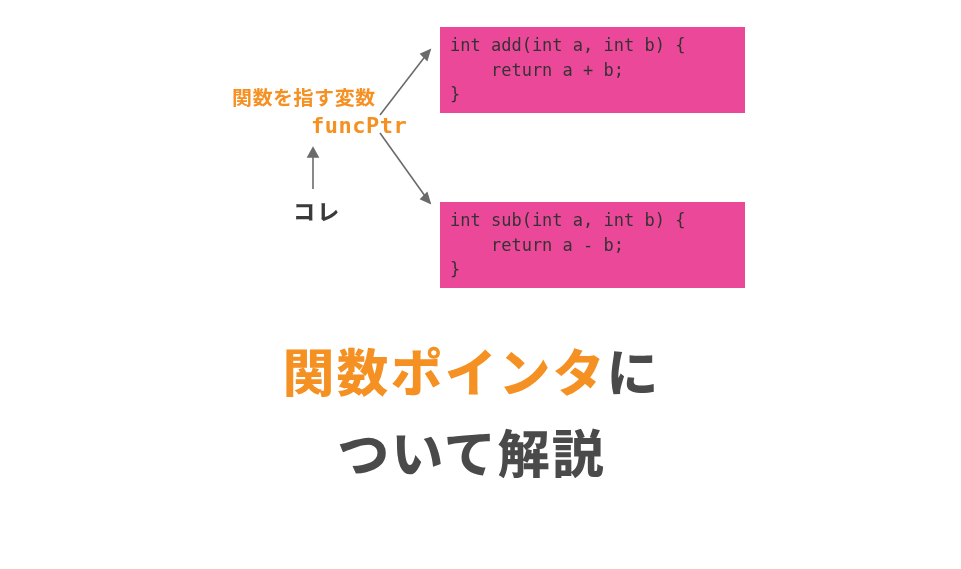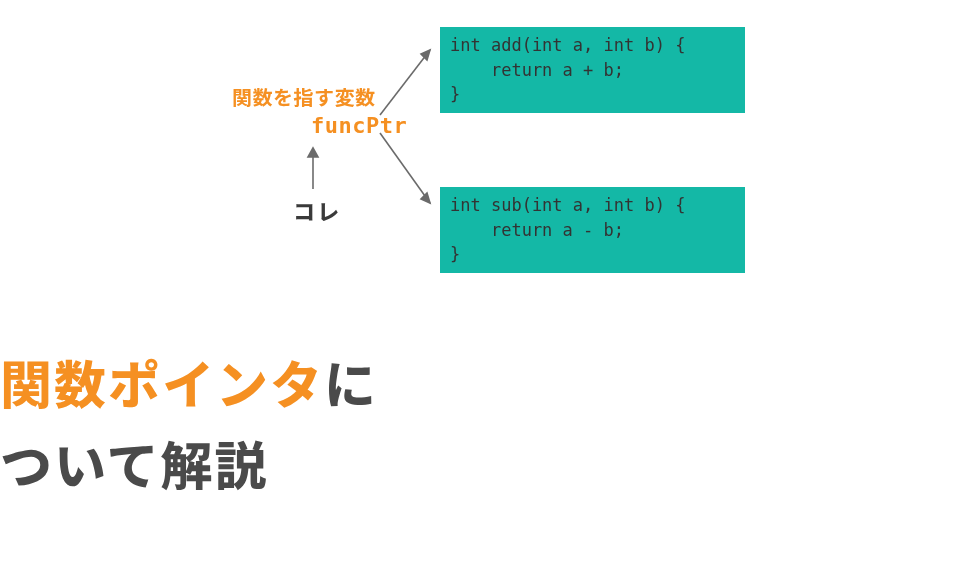--- a/index.html
+++ b/index.html
@@ -43,43 +43,43 @@
     font-size: 22px;
     font-weight: 800;
     color: #3a3a3a;
     letter-spacing: 2px;
     margin-left: 18px;
   }
   .code-block {
     position: absolute;
     left: 440px;
     width: 305px;
-    background: #14b8a6;
+    background: #ec4899;
     font-family: "Menlo", "Consolas", monospace;
     font-size: 17px;
     line-height: 1.45;
     color: #333;
     padding: 6px 10px;
     white-space: pre;
   }
   .code-top { top: 27px; }
-  .code-bottom { top: 187px; }
+  .code-bottom { top: 202px; }
 
   .arrow {
     position: absolute;
     stroke: #6b6b6b;
     stroke-width: 1.6;
     fill: #6b6b6b;
   }
   .title-area {
     position: absolute;
     top: 330px;
     left: 0;
     width: 943px;
-    margin-top: 12px;
+    text-align: center;
   }
   .title-line {
     font-size: 52px;
     font-weight: 800;
     color: #4a4a4a;
     letter-spacing: 2px;
     line-height: 1.55;
   }
   .title-orange {
     color: #f59022;

